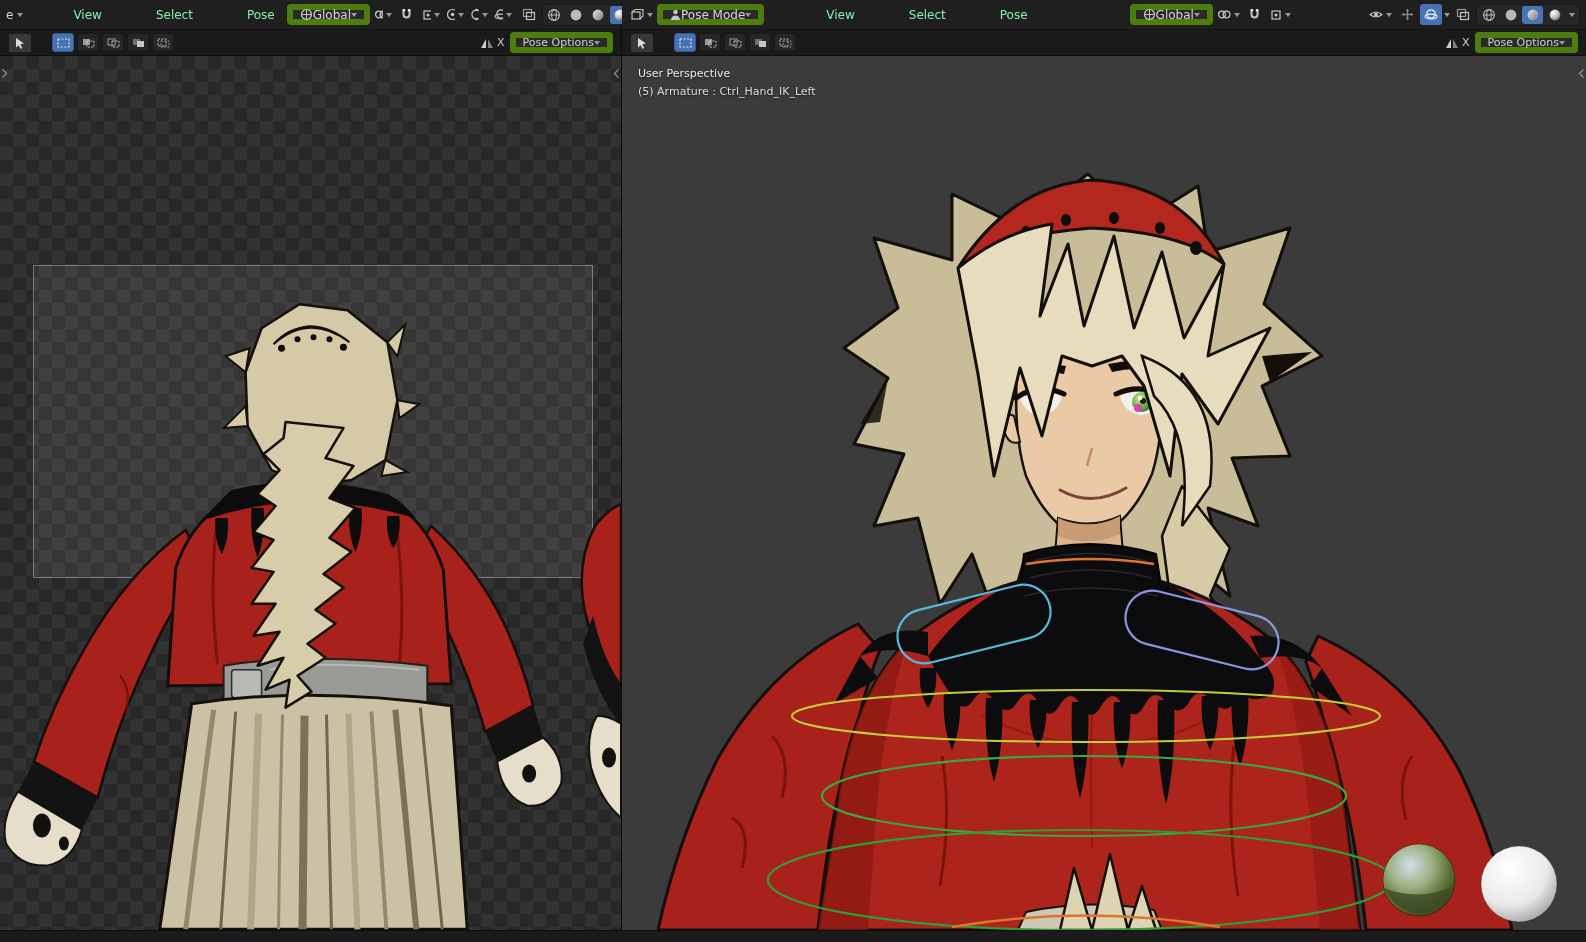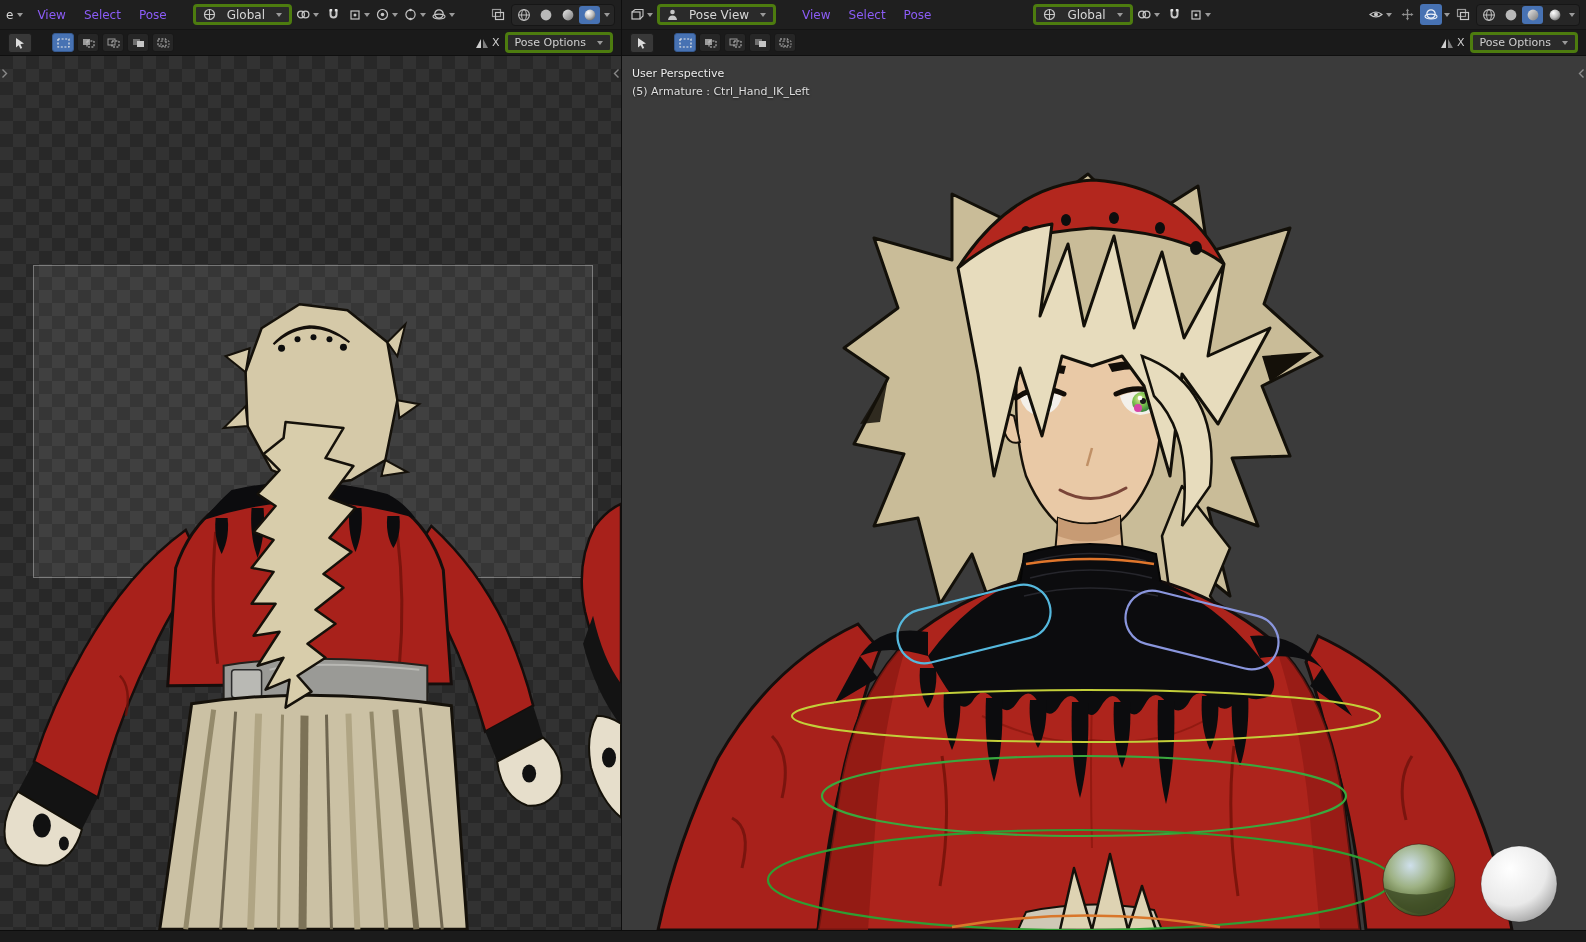--- a/index.html
+++ b/index.html
@@ -14,26 +14,26 @@
   .vp-right { flex:1; }
 
   .hdr { height:30px; background:#1f1f1f; border-bottom:1px solid #141414;
          display:flex; align-items:center; padding:0 6px; gap:2px;
          font-size:12px; color:#d6d6d6; flex:0 0 auto; }
   .tools { height:26px; background:#1a1a1a; border-bottom:1px solid #0f0f0f;
          display:flex; align-items:center; padding:0 8px; gap:3px; flex:0 0 auto;
          font-size:11px; color:#cfcfcf; }
   .canvas { position:relative; flex:1; overflow:hidden; }
 
-  .menu { padding:3px 8px; border-radius:3px; color:#8b5cf6; cursor:default; white-space:nowrap; }
+  .menu { padding:3px 8px; border-radius:3px; color:#86efac; cursor:default; white-space:nowrap;margin-left:36px; }
   .editor-partial { display:flex; align-items:center; gap:4px; margin-left:-4px; padding:3px 4px; }
 
   .chev { width:0; height:0; border-left:3.5px solid transparent; border-right:3.5px solid transparent;
           border-top:4px solid #9a9a9a; display:inline-block; }
-  .drop { display:flex; align-items:center; gap:11px; background:#2a2a2a; border:3px solid #4d7c0f;
+  .drop { display:flex; align-items:center; gap:0; background:#2a2a2a; border:6px solid #4d7c0f;
           border-radius:4px; padding:0 7px; height:21px; white-space:nowrap; }
   .ibtn { display:flex; align-items:center; justify-content:center; gap:3px;
           min-width:22px; height:21px; border-radius:3px; padding:0 2px; }
   .ibtn.sel { background:#4772b3; }
   .seg { display:flex; align-items:center; background:#262626; border:1px solid #161616;
          border-radius:4px; padding:1px; gap:1px; }
   .seg .ibtn { height:18px; min-width:21px; border-radius:3px; }
   .sp { flex:1; }
   .sp-s { width:14px; }
   .sp-m { width:90px; }
@@ -49,21 +49,21 @@
       linear-gradient(45deg,#383838 25%,transparent 25%,transparent 75%,#383838 75%),
       linear-gradient(45deg,#383838 25%,transparent 25%,transparent 75%,#383838 75%);
     background-size:26px 26px; background-position:0 0,13px 13px; }
   .canvas-right { background:#3b3b3b; }
 
   .cam-frame { position:absolute; left:33px; top:209px; width:560px; height:313px;
                border:1px solid rgba(255,255,255,.32); background:rgba(255,255,255,.045);
                box-shadow:0 0 0 2000px rgba(0,0,0,.10); }
   .scene-svg { position:absolute; left:0; top:0; width:100%; height:100%; }
 
-  .vp-text { position:absolute; left:10px; top:9px; font-size:11px; color:#ececec;
+  .vp-text { position:absolute; left:16px; top:9px; font-size:11px; color:#ececec;
              text-shadow:0 1px 2px rgba(0,0,0,.6); line-height:18px; }
   .vp-text .l2 { color:#dedede; }
 
   .region-chevron { position:absolute; top:12px; opacity:.75; }
   .rc-l { left:1px; } .rc-r { right:1px; }
 
   svg.icon { display:block; }
 </style>
 </head>
 <body>
@@ -349,21 +349,21 @@
             </svg>
         <span class="chev"></span>
       </div>
       <div class="drop">
         <span>
           <svg class="icon" width="11" height="12">
                 <circle cx="5.5" cy="3" r="2.3" fill="#c6c6c6"></circle>
                 <path d="M1,11 Q1.5,6.5 5.5,6.5 Q9.5,6.5 10,11 Z" fill="#c6c6c6"></path>
               </svg>
         </span>
-        <span>Pose View</span>
+        <span>Pose Mode</span>
         <span class="chev"></span>
       </div>
       <span class="sp-s"></span>
       <div class="menu">View</div>
       <div class="menu">Select</div>
       <div class="menu">Pose</div>
       <span class="sp-m"></span>
       <div class="drop">
         <span>
           <svg class="icon" width="13" height="13">

